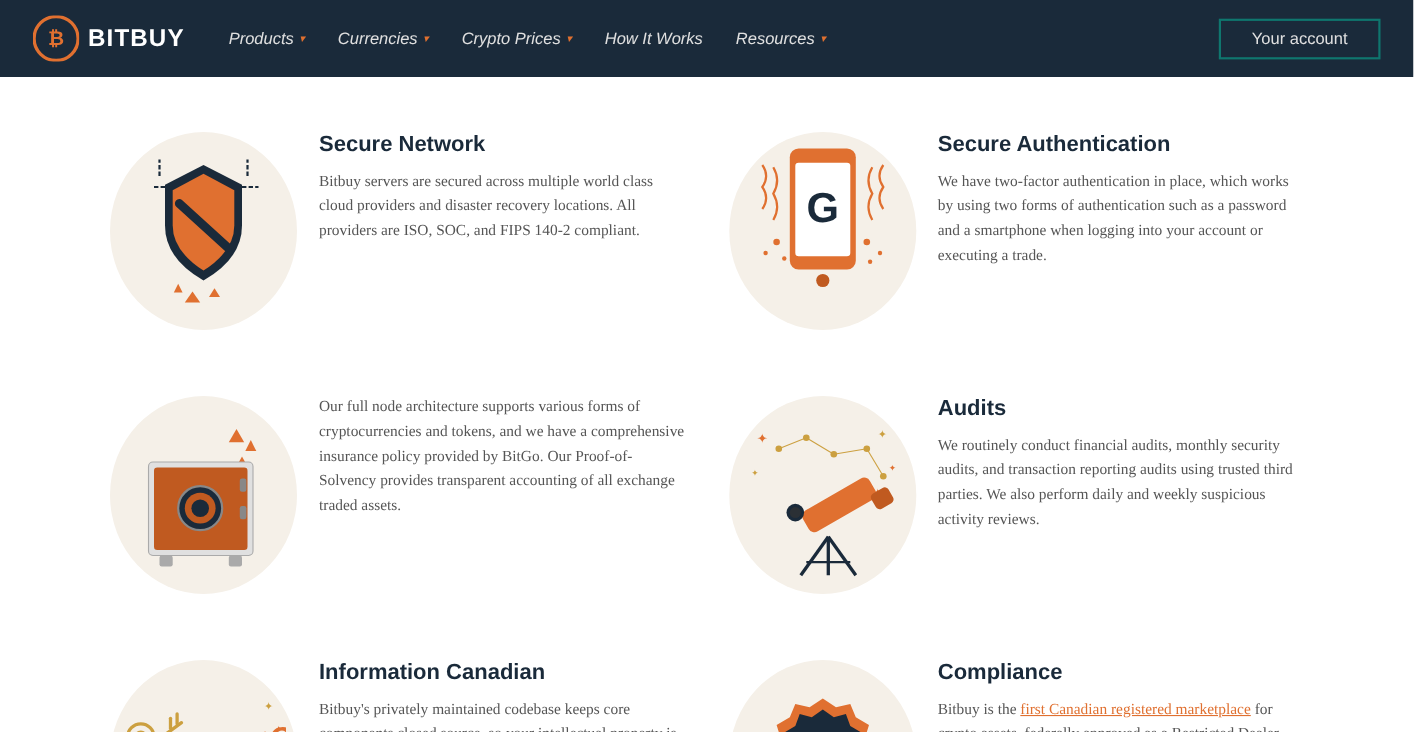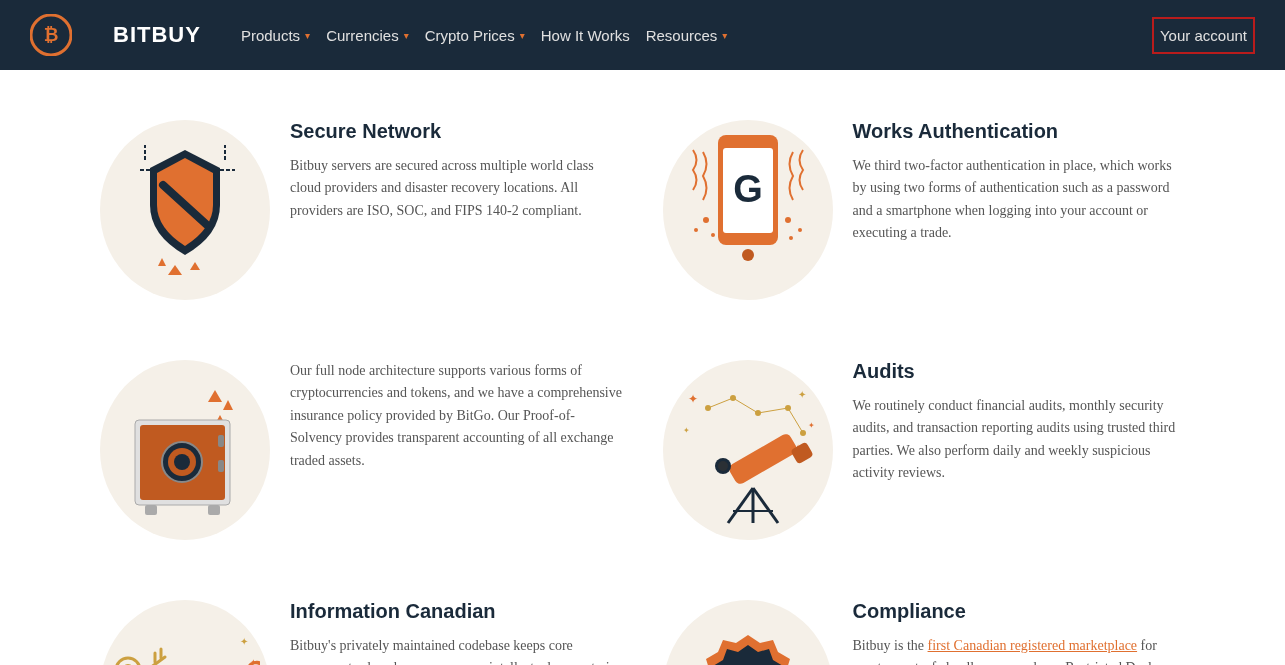--- a/index.html
+++ b/index.html
@@ -22,45 +22,45 @@
     }
     .logo-icon {
       width: 42px;
       height: 42px;
     }
     .logo-text {
       color: #fff;
       font-size: 22px;
       font-weight: 900;
       letter-spacing: 1px;
-      margin-left: 33px;
     }
     .nav-items {
       display: flex;
       align-items: center;
-      gap: 16px;
+      gap: 30px;
       flex: 1;
+      font-style: italic;
     }
     .nav-item {
       color: #e0e0e0;
       font-size: 15px;
       cursor: pointer;
       display: flex;
       align-items: center;
       gap: 5px;
       white-space: nowrap;
     }
     .nav-item .chevron {
       font-size: 10px;
       color: #e07030;
     }
     .nav-account {
-      border: 2px solid #b91c1c;
+      border: 2px solid #0f766e;
       color: #e0e0e0;
-      padding: 8px 6px;
+      padding: 8px 28px;
       font-size: 15px;
       cursor: pointer;
       white-space: nowrap;
       background: transparent;
     }
 
     
     .content {
       padding: 20px 80px 40px 80px;
       display: grid;
@@ -189,22 +189,22 @@
 
         <circle cx="18" cy="90" r="3" fill="#e07030"></circle>
         <circle cx="8" cy="100" r="2" fill="#e07030"></circle>
         <circle cx="25" cy="105" r="2" fill="#e07030"></circle>
         <circle cx="100" cy="90" r="3" fill="#e07030"></circle>
         <circle cx="112" cy="100" r="2" fill="#e07030"></circle>
         <circle cx="103" cy="108" r="2" fill="#e07030"></circle>
       </svg>
     </div>
     <div class="feature-text">
-      <div class="feature-title">Works Authentication</div>
-      <div class="feature-desc">We third two-factor authentication in place, which works by using two forms of authentication such as a password and a smartphone when logging into your account or executing a trade.</div>
+      <div class="feature-title">Secure Authentication</div>
+      <div class="feature-desc">We have two-factor authentication in place, which works by using two forms of authentication such as a password and a smartphone when logging into your account or executing a trade.</div>
     </div>
   </div>
 
   <div class="feature-card">
     <div class="feature-image-wrap">
       <svg width="130" height="140" viewBox="0 0 130 140">
 
         <polygon points="95,10 88,22 102,22" fill="#e07030"></polygon>
         <polygon points="108,20 103,30 113,30" fill="#e07030"></polygon>
         <polygon points="100,35 94,46 106,46" fill="#e07030"></polygon>

